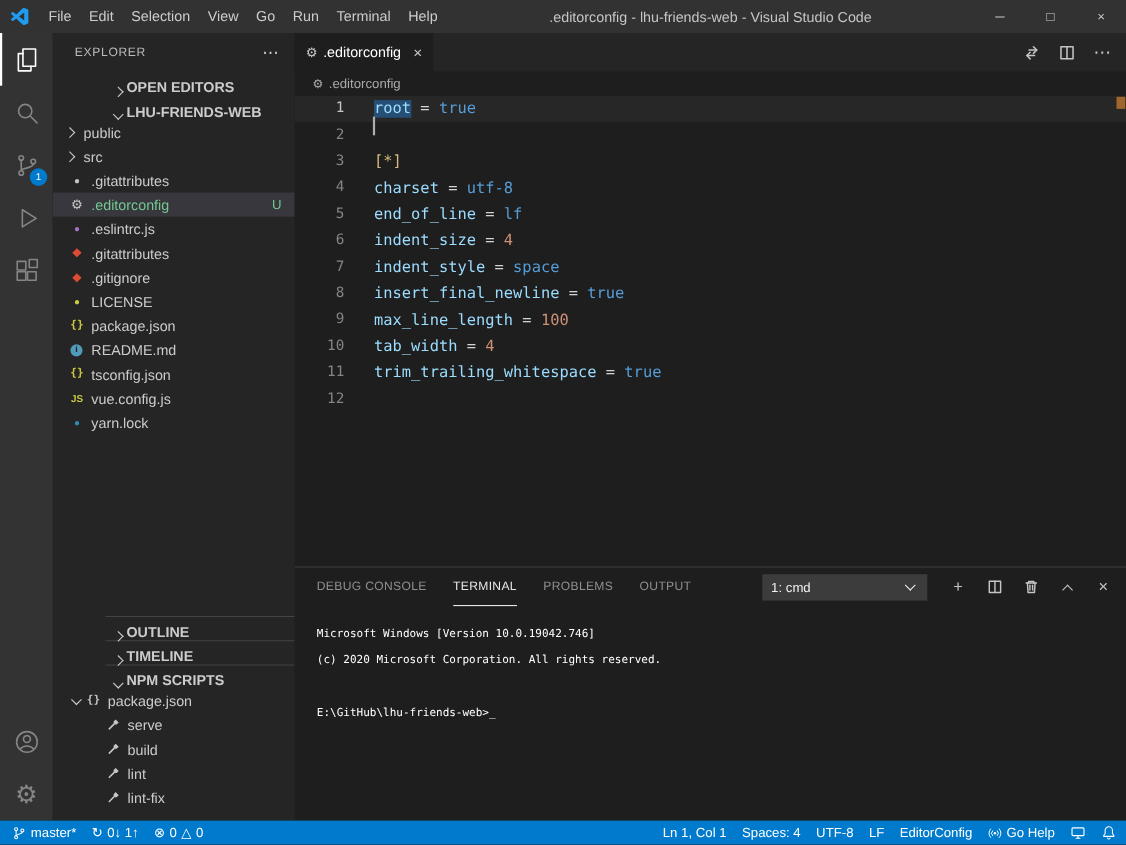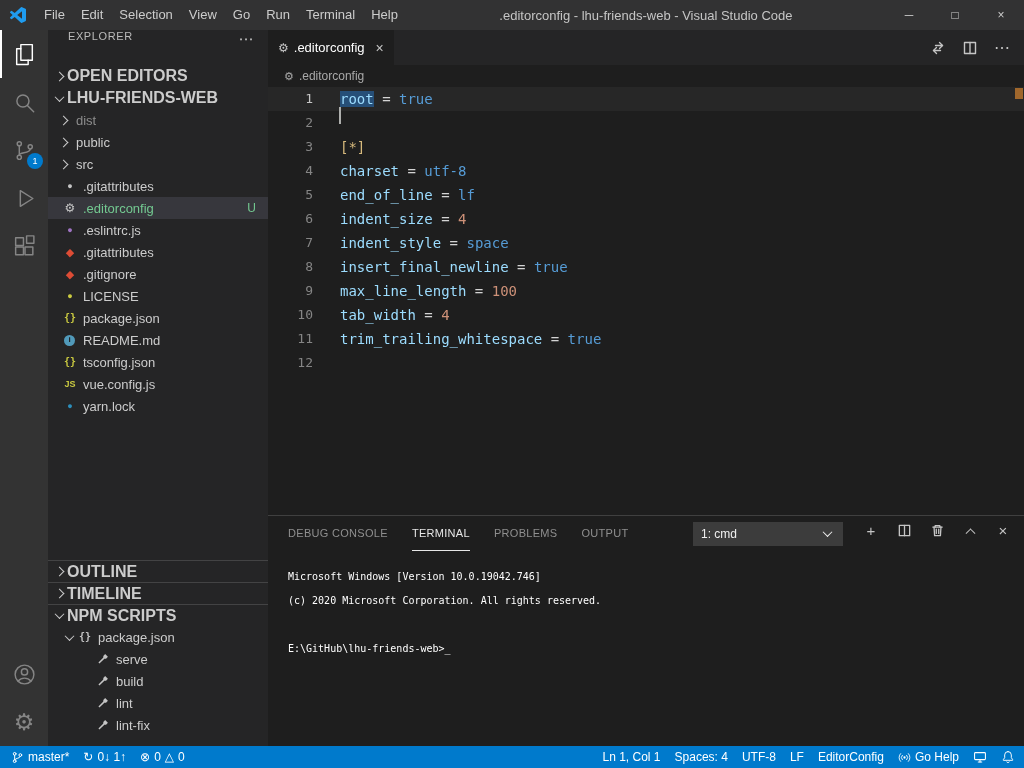--- a/index.html
+++ b/index.html
@@ -22,23 +22,23 @@
   
   .activitybar { width:48px; flex:none; background:#333333; display:flex; flex-direction:column; }
   .ab-item { height:48px; display:flex; align-items:center; justify-content:center; color:#858585; position:relative; cursor:pointer; }
   .ab-item.active { color:#ffffff; box-shadow:inset 2px 0 0 #ffffff; }
   .ab-badge { position:absolute; right:5px; bottom:5px; background:#007acc; color:#ffffff; border-radius:50%; min-width:16px; height:16px; font-size:9px; display:flex; align-items:center; justify-content:center; }
   .ab-spacer { flex:1; }
   .gear-big { font-size:23px; line-height:1; }
 
   
   .sidebar { width:220px; flex:none; background:#252526; display:flex; flex-direction:column; font-size:13px; overflow:hidden; }
-  .sidebar-header { height:35px; flex:none; display:flex; align-items:flex-start; padding:0 14px 0 20px; font-size:11px; letter-spacing:.6px; color:#bbbbbb; }
+  .sidebar-header { height:35px; flex:none; display:flex; align-items:center; padding:0 14px 0 20px; font-size:11px; letter-spacing:.6px; color:#bbbbbb; }
   .sidebar-header .more { margin-left:auto; font-size:15px; color:#cccccc; cursor:pointer; }
-  .section-row { height:22px; flex:none; display:flex; align-items:center; padding-left:4px; font-size:16px; font-weight:bold; color:#cccccc; cursor:pointer; }
+  .section-row { height:22px; flex:none; display:flex; align-items:flex-end; padding-left:4px; font-size:13px; font-weight:bold; color:#cccccc; cursor:pointer;margin-left:48px; }
   .section-row.bordered { border-top:1px solid rgba(204,204,204,0.18); }
   .tree-row { height:22px; flex:none; display:flex; align-items:center; color:#cccccc; cursor:pointer; white-space:nowrap; }
   .tree-row.folder { padding-left:8px; }
   .tree-row.file { padding-left:14px; }
   .tree-row.selected { background:#37373d; }
   .tree-label { margin-left:5px; }
   .dim { color:#8c8c8c; }
   .untracked { color:#73c991; }
   .git-badge { margin-left:auto; margin-right:12px; color:#73c991; font-size:12px; }
   .sidebar-spacer { flex:1; }
@@ -91,21 +91,21 @@
   .sel { background:#264f78; }
   .cursor { display:inline-block; width:0; position:relative; }
   .cursor::before { content:""; position:absolute; left:-1px; top:3px; width:2px; height:17px; background:#aeafad; }
   .overview-mark { position:absolute; top:1px; right:1px; width:8px; height:11px; background:#a0672c; }
 
   
   .panel { height:231px; flex:none; border-top:1px solid rgba(128,128,128,0.35); display:flex; flex-direction:column; }
   .panel-header { height:35px; flex:none; display:flex; align-items:center; padding:0 12px 0 20px; }
   .panel-tab { height:35px; display:flex; align-items:center; margin-right:24px; font-size:11px; letter-spacing:.3px; color:#8f8f8f; border-bottom:1px solid transparent; cursor:pointer; }
   .panel-tab.active { color:#e7e7e7; border-bottom-color:#e7e7e7; }
-  .panel-actions { margin-left:auto; display:flex; gap:15px; color:#c5c5c5; }
+  .panel-actions { margin-left:auto; display:flex; align-items:center; gap:15px; color:#c5c5c5; }
   .shell-select { width:150px; height:24px; background:#3c3c3c; color:#f0f0f0; font-size:12px; display:flex; align-items:center; justify-content:space-between; padding:0 8px; margin-right:4px; cursor:pointer; }
   .panel-icon { display:flex; align-items:center; justify-content:center; width:18px; height:18px; font-size:15px; cursor:pointer; }
   .terminal { flex:1; font-family:"DejaVu Sans Mono","Liberation Mono",monospace; font-size:10px; color:#ffffff; padding:14px 0 0 20px; line-height:24px; overflow:hidden; }
   .term-line { height:24px; white-space:pre; }
 
   
   .statusbar { height:22px; flex:none; background:#007acc; color:#ffffff; display:flex; align-items:center; font-size:12px; }
   .sb-item { display:flex; align-items:center; gap:4px; height:22px; padding:0 7px; cursor:pointer; white-space:nowrap;justify-content:space-between; }
   .sb-left { display:flex; margin-left:4px; }
   .sb-right { margin-left:auto; display:flex; margin-right:2px; }
@@ -199,24 +199,20 @@
       </div>
       <div class="section-row">
         <span class="chev right"></span>
         <span>OPEN EDITORS</span>
       </div>
       <div class="section-row">
         <span class="chev down"></span>
         <span>LHU-FRIENDS-WEB</span>
       </div>
       <div id="file-tree">
-          <div class="tree-row folder">
-            <span class="chev right"></span>
-            <span class="tree-label dim">dist</span>
-          </div>
           <div class="tree-row folder">
             <span class="chev right"></span>
             <span class="tree-label">public</span>
           </div>
           <div class="tree-row folder">
             <span class="chev right"></span>
             <span class="tree-label">src</span>
           </div>
           <div class="tree-row file">
             <span class="fi fi-browserslist">●</span>

